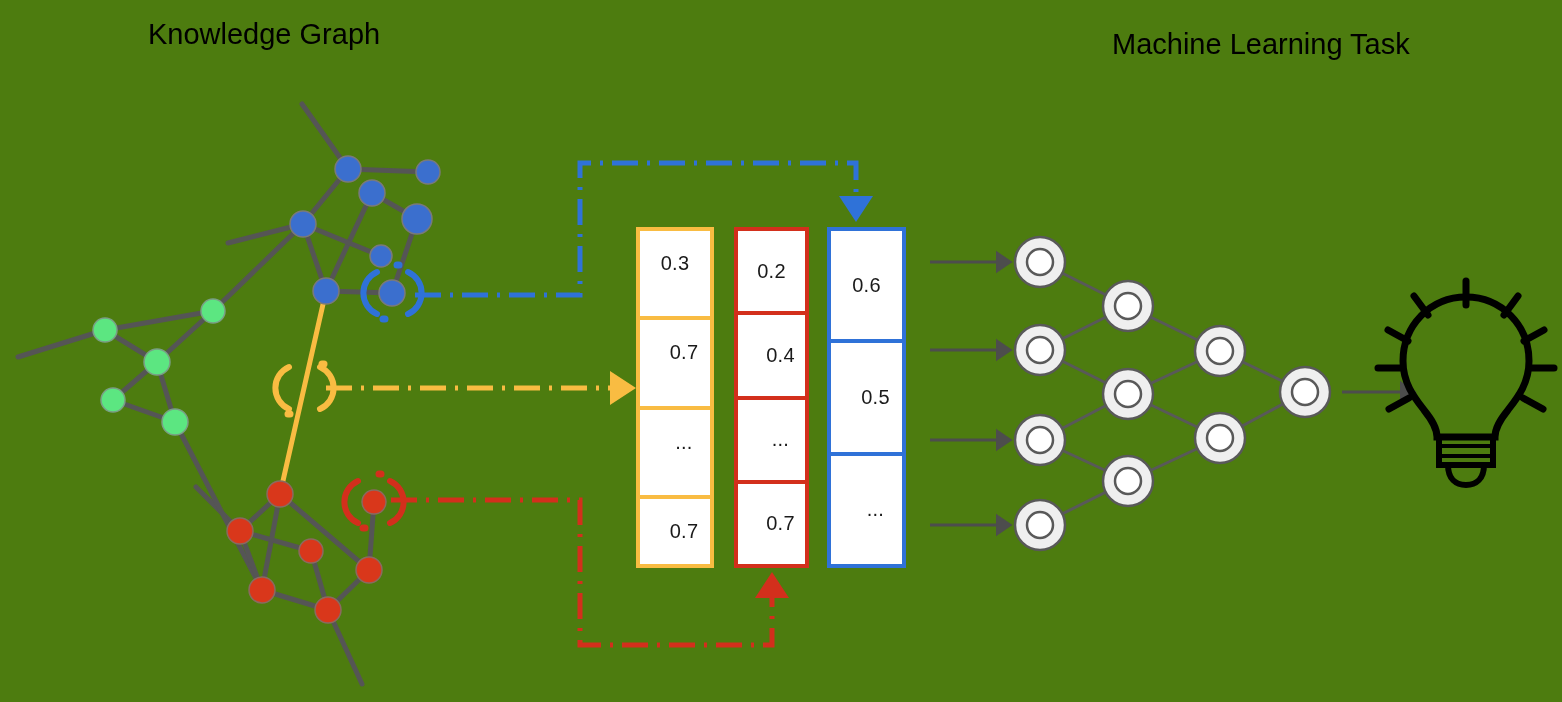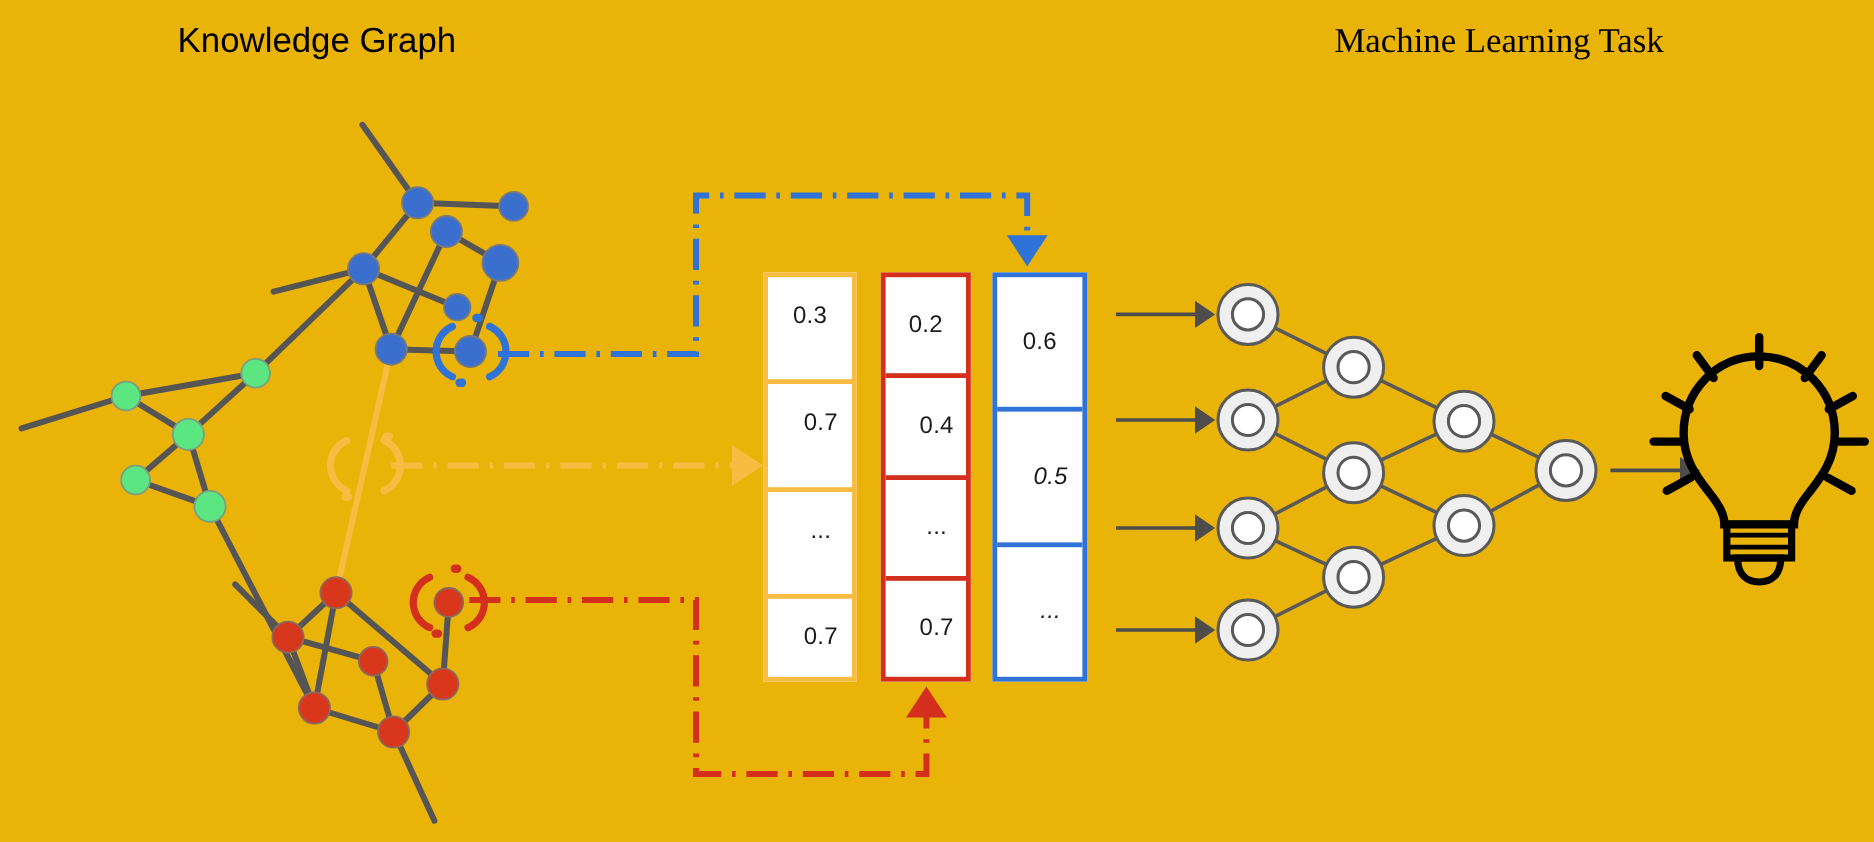--- a/index.html
+++ b/index.html
@@ -9,37 +9,37 @@
     background: #ffffff;
   }
   body {
     font-family: "Liberation Sans", sans-serif;
     -webkit-font-smoothing: antialiased;
   }
   #canvas {
     position: relative;
     width: 1562px;
     height: 702px;
-    background: #eab308;
+    background: #4d7c0f;
     overflow: hidden;
   }
 
   
   .stage-title {
     position: absolute;
     font-size: 29px;
     font-weight: 400;
     color: #000000;
     white-space: nowrap;
     text-align: center;
     line-height: 1;
   }
   #title-kg  { left: 148px; top: 20px; }
   #title-er  { left: 545px; top: 20px; }
-  #title-ml  { left: 1112px; top: 20px; font-family: Liberation Serif, serif; }
+  #title-ml  { left: 1112px; top: 30px; }
 
   
   svg.layer {
     position: absolute;
     left: 0;
     top: 0;
     width: 1562px;
     height: 702px;
     overflow: visible;
   }
@@ -70,21 +70,21 @@
 
   #col-yellow, #col-yellow .vec-cell.top-border { border-color: #f9bc42; }
   #col-red,    #col-red    .vec-cell.top-border { border-color: #d32f1c; justify-content: center; }
   #col-blue,   #col-blue   .vec-cell.top-border { border-color: #2f72d8; }
 
   #col-yellow { border: 4px solid #f9bc42; }
   #col-red    { border: 4px solid #d32f1c; }
   #col-blue   { border: 4px solid #2f72d8; }
   #col-yellow .vec-cell.top-border { border-top-width: 4px; }
   #col-red    .vec-cell.top-border { border-top-width: 4px; }
-  #col-blue   .vec-cell.top-border { border-top-width: 4px; font-style: italic; }
+  #col-blue   .vec-cell.top-border { border-top-width: 4px; }
 </style>
 </head>
 <body>
 
 <div id="canvas">
 
   <div class="stage-title" id="title-kg">Knowledge Graph</div>
   <div class="stage-title" id="title-ml">Machine Learning Task</div>
 
   <svg class="layer" id="graph-layer" viewBox="0 0 1562 702">

